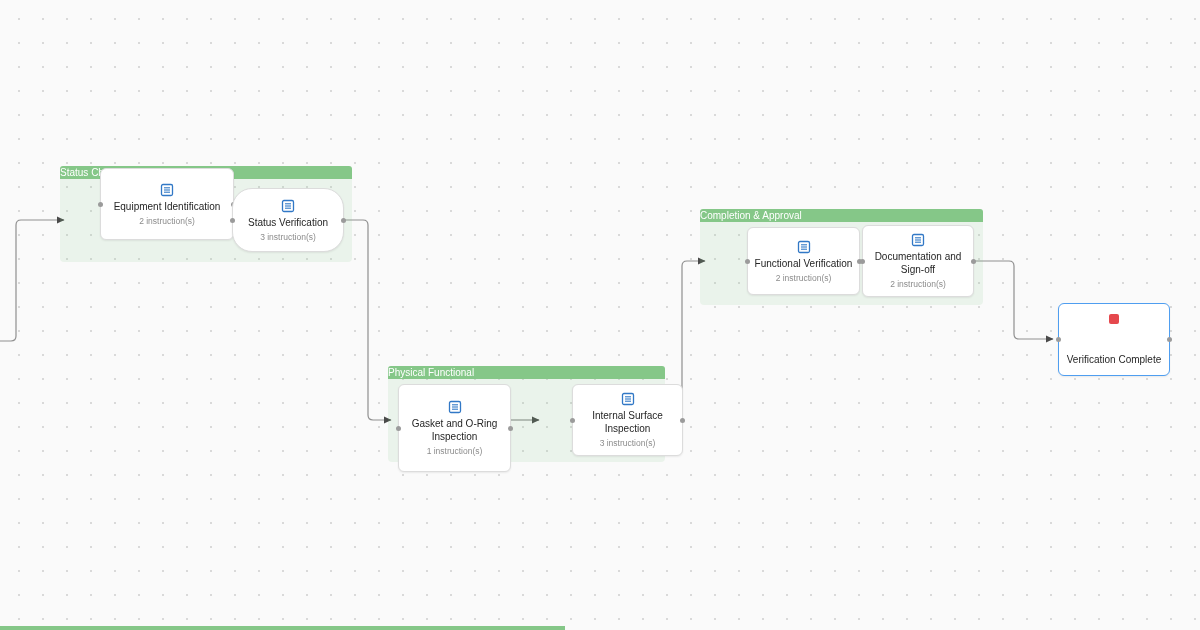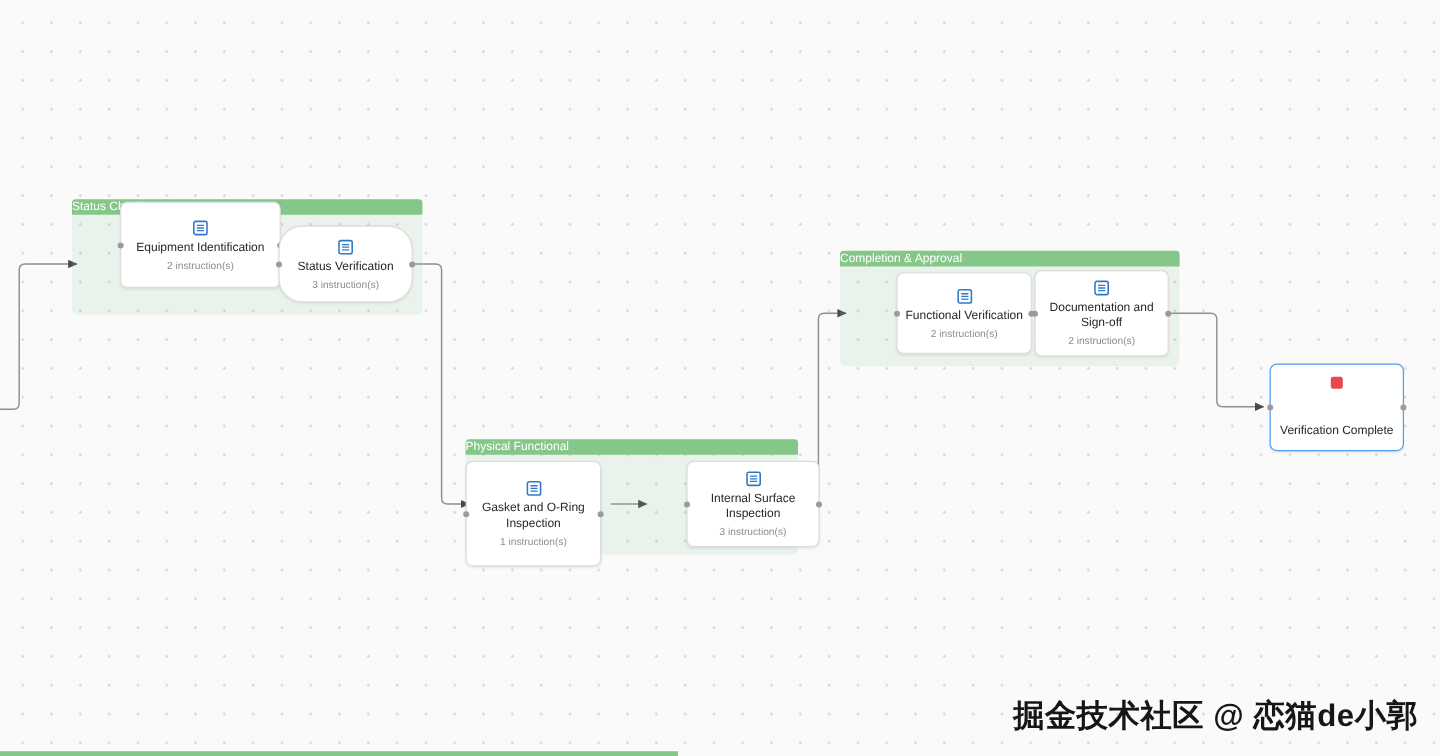--- a/index.html
+++ b/index.html
@@ -81,21 +81,21 @@
     <div class="node-title">Status Verification</div>
     <div class="node-subtitle">3 instruction(s)</div>
     <span class="handle handle-left"></span>
     <span class="handle handle-right"></span>
   </div>
 
   <div class="group" style="left:388px;top:366px;width:277px;height:96px;">
     <div class="group-header">Physical Functional</div>
   </div>
 
-  <div class="node" style="left:388px;top:384px;width:113px;height:88px;">
+  <div class="node" style="left:398px;top:384px;width:113px;height:88px;">
     <span class="icon">
       <svg width="14" height="14" viewBox="0 0 14 14">
           <rect x="1.5" y="1.5" width="11" height="11" rx="1.5" fill="none" stroke="#3178c6" stroke-width="1.3"></rect>
           <line x1="4" y1="4.8" x2="10" y2="4.8" stroke="#3178c6" stroke-width="1.1"></line>
           <line x1="4" y1="7" x2="10" y2="7" stroke="#3178c6" stroke-width="1.1"></line>
           <line x1="4" y1="9.2" x2="10" y2="9.2" stroke="#3178c6" stroke-width="1.1"></line>
         </svg>
     </span>
     <div class="node-title">Gasket and O-Ring Inspection</div>
     <div class="node-subtitle">1 instruction(s)</div>
@@ -156,15 +156,14 @@
     <span class="icon">
       <svg width="12" height="12" viewBox="0 0 12 12">
           <rect x="1" y="1" width="10" height="10" rx="2" fill="#e5484d"></rect>
         </svg>
     </span>
     <div class="node-title">Verification Complete</div>
     <span class="handle handle-left"></span>
     <span class="handle handle-right"></span>
   </div>
 
-  <div id="watermark">掘金技术社区 @ 恋猫de小郭</div>
   <div id="bottom-strip"></div>
 </div>
 
 </body></html>

